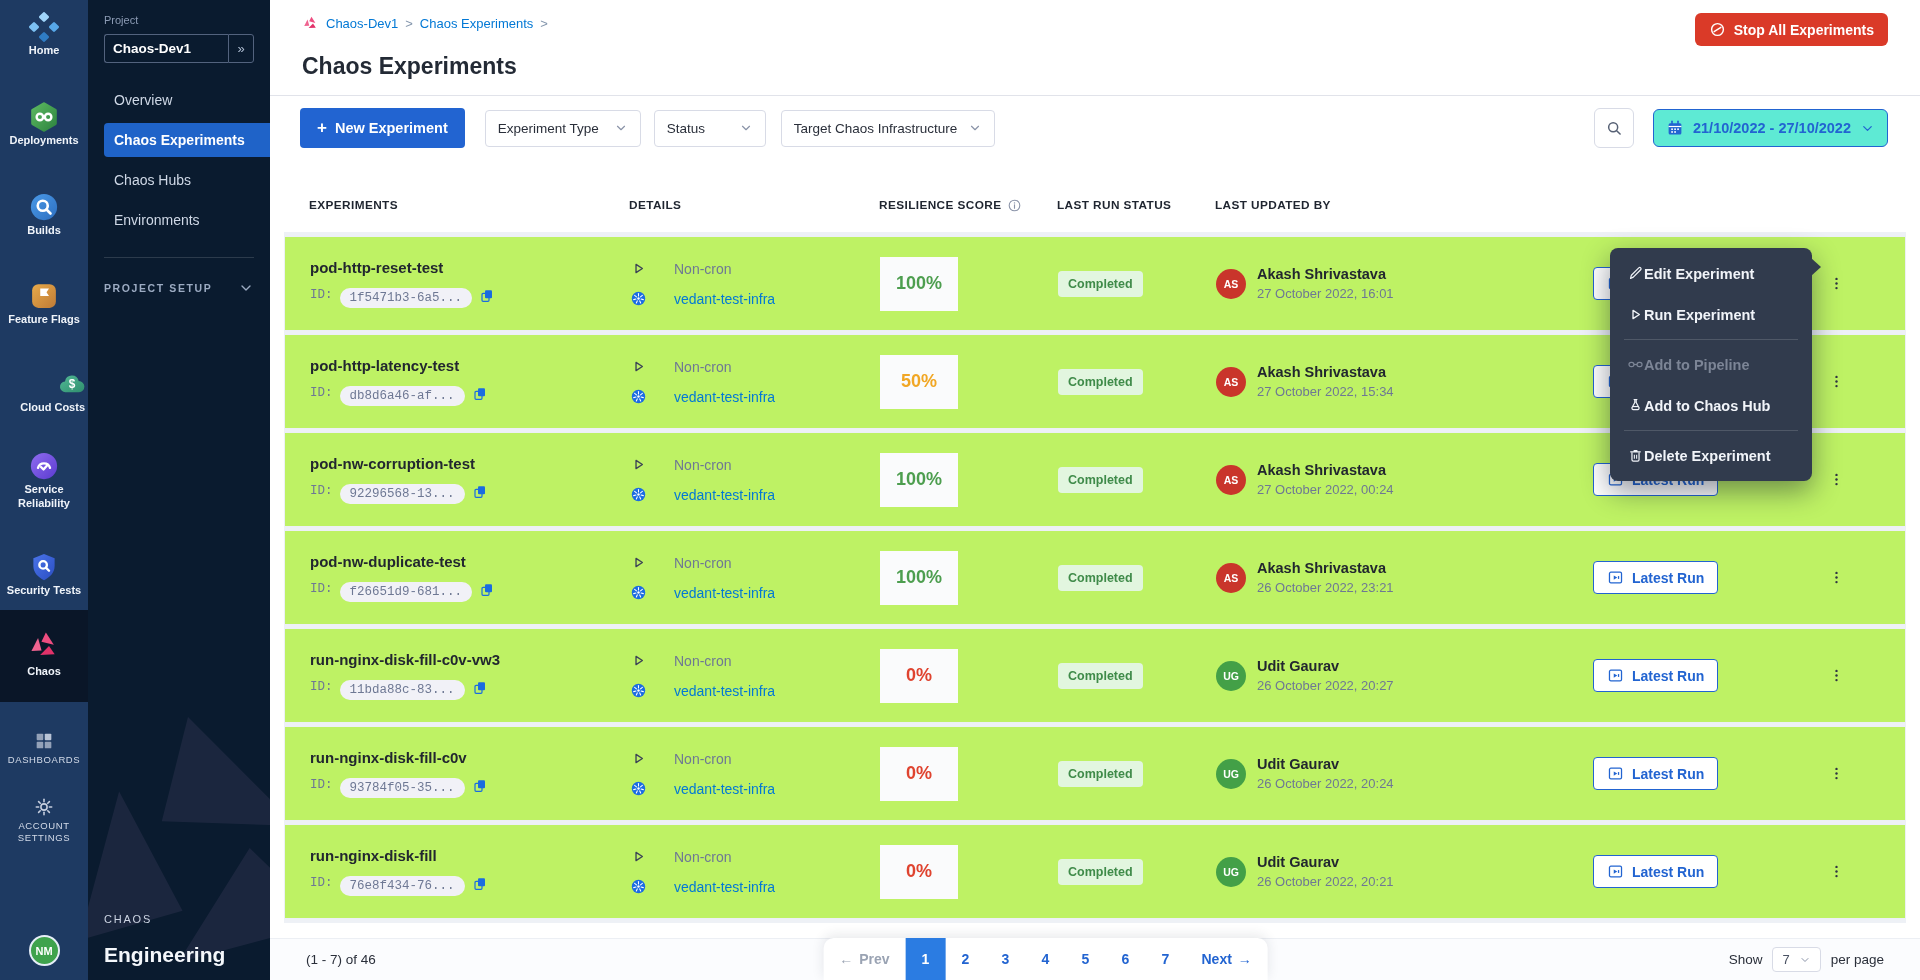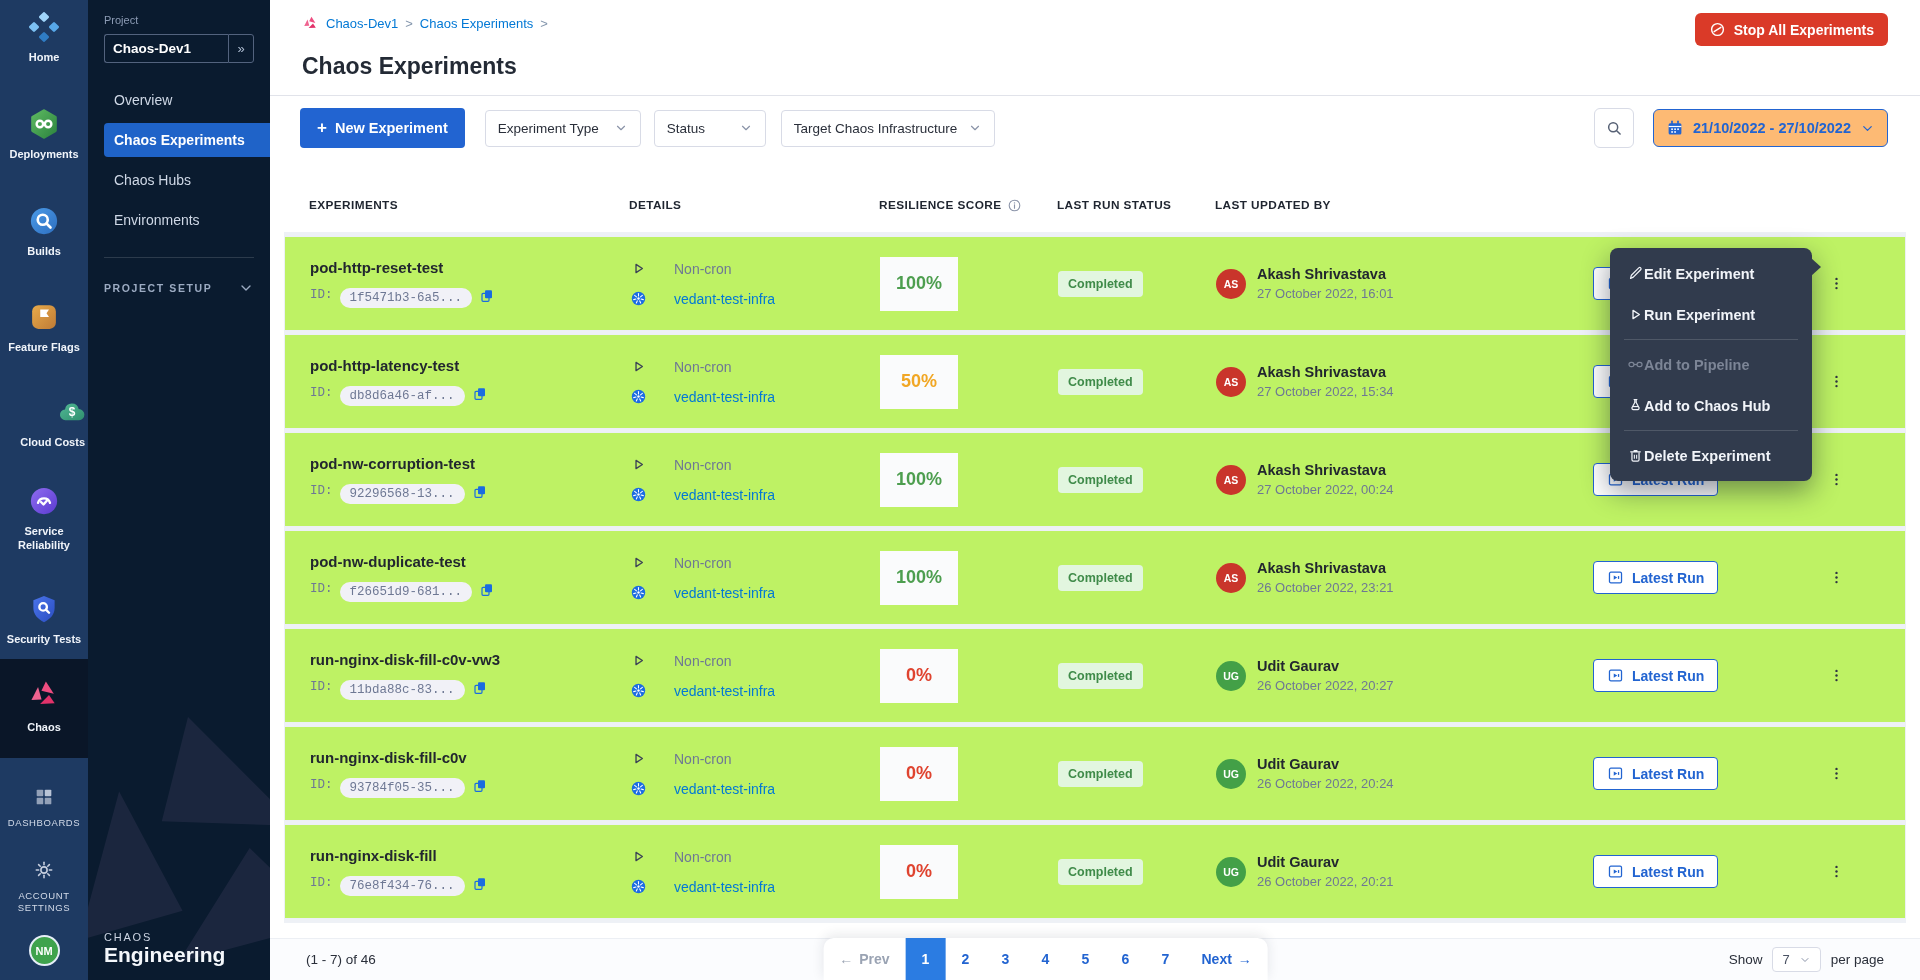--- a/index.html
+++ b/index.html
@@ -2,21 +2,21 @@
 <html><head>
 <meta charset="utf-8">
 <style>
   * { margin:0; padding:0; box-sizing:border-box; }
   html,body { width:1920px; height:980px; overflow:hidden; }
   body { font-family:"Liberation Sans","DejaVu Sans",sans-serif; color:#22272f; background:#fff; }
   .app { display:flex; width:1920px; height:980px; }
 
   
   .rail { width:88px; background:#1e3a62; display:flex; flex-direction:column; align-items:center; flex:0 0 88px; z-index:5; }
-  .rail-item { width:100%; display:flex; flex-direction:column; align-items:center; gap:9px; cursor:pointer; }
+  .rail-item { width:100%; display:flex; flex-direction:column; align-items:center; gap:2px; cursor:pointer; }
   .rail-item .lbl { font-size:11px; font-weight:700; color:#f0f4fa; text-align:center; line-height:1.25; padding:0 3px; }
   .rail-item .lbl.small { font-size:9.5px; letter-spacing:.6px; font-weight:400; color:#d3dbe9; }
   .ri-home { margin-top:12px; }
   .ri-cd { margin-top:44px; }
   .ri-ci { margin-top:44px; }
   .ri-ff { margin-top:44px; }
   .ri-ccm { margin-top:42px;align-items:flex-end; }
   .ri-srm { margin-top:36px; }
   .ri-sto { margin-top:42px; }
   .ri-chaos { margin-top:12px; background:#0a1628; padding:19px 0 23px; }
@@ -31,41 +31,41 @@
   .proj-input { flex:1; min-width:0; background:transparent; border:1px solid #53637e; border-right:none; border-radius:3px 0 0 3px; color:#fff; font-weight:700; font-size:13.5px; padding:0 8px; font-family:inherit; }
   .proj-expand { width:26px; border:1px solid #53637e; border-radius:0 3px 3px 0; background:transparent; color:#aebdd2; font-size:13px; cursor:pointer; display:flex; align-items:center; justify-content:center; }
   .panel-nav { margin-top:20px; display:flex; flex-direction:column; gap:6px; position:relative; z-index:2; }
   .pnav-item { height:34px; display:flex; align-items:center; padding:0 10px; font-size:14px; color:#cfd8e6; cursor:pointer; border-radius:4px; }
   .pnav-item.active { background:#1f63c8; color:#fff; font-weight:700; margin-right:-16px; border-radius:4px 0 0 4px; }
   .panel-div { border-top:1px solid rgba(255,255,255,.14); margin-top:20px; }
   .proj-setup { margin-top:22px; display:flex; align-items:center; justify-content:space-between; cursor:pointer; position:relative; z-index:2; }
   .proj-setup .t { font-size:10.5px; letter-spacing:1.6px; color:#9cabc2; font-weight:700; }
   .brand { position:absolute; left:16px; bottom:13px; z-index:2; }
   .brand .b1 { font-size:11px; letter-spacing:1.8px; color:#cdd5e3; }
-  .brand .b2 { font-size:21px; font-weight:700; color:#f4f7fb; margin-top:0; }
+  .brand .b2 { font-size:21px; font-weight:700; color:#f4f7fb; margin-top:18px; }
   .watermark { position:absolute; left:-70px; bottom:-60px; opacity:.18; z-index:1; transform:rotate(-12deg); }
 
   
   .content { flex:1; background:#fff; position:relative; display:flex; flex-direction:column; }
   .crumbbar { display:flex; justify-content:space-between; align-items:flex-start; padding:13px 32px 0; }
   .crumbs { display:flex; align-items:center; gap:7px; font-size:13px; padding-top:2px; }
   .crumbs a { color:#0278d5; text-decoration:none; cursor:pointer; }
   .crumbs .sep { color:#8496ad; }
   .btn-stop { display:flex; align-items:center; gap:8px; background:#da3a28; color:#fff; font-weight:700; font-size:14px; border:none; border-radius:6px; padding:8px 14px; cursor:pointer; }
   .page-title { padding:7px 32px 0; font-size:23px; font-weight:700; color:#232a35; }
   .head-div { border-bottom:1px solid #e1e3ea; margin-top:15px; }
   .toolbar { display:flex; align-items:center; padding:12px 30px 0; gap:19px; }
   .btn-new { background:#2264d1; color:#fff; font-weight:700; font-size:14.5px; border:none; border-radius:4px; padding:10px 17px; display:flex; gap:8px; align-items:center; cursor:pointer; }
   .select { border:1px solid #d8dbe6; border-radius:4px; background:#fff; height:37px; display:flex; align-items:center; justify-content:space-between; padding:0 12px; font-size:13.5px; color:#2a2f3a; cursor:pointer; gap:10px; }
   .sel-et { width:156px; margin-left:1px; }
   .sel-st { width:112px; margin-left:-6px; }
   .sel-tci { width:214px; margin-left:-4px; }
   .tb-spacer { flex:1; }
   .btn-search { width:40px; height:40px; border:1px solid #d8dbe6; border-radius:6px; background:#fff; display:flex; align-items:center; justify-content:center; cursor:pointer; }
-  .btn-date { border:1.5px solid #2264d1; color:#2264d1; background:#fdba74; border-radius:6px; height:38px; display:flex; align-items:center; gap:9px; padding:0 12px; font-weight:700; font-size:14.5px; cursor:pointer; margin-right:2px; }
+  .btn-date { border:1.5px solid #2264d1; color:#2264d1; background:#5eead4; border-radius:6px; height:38px; display:flex; align-items:center; gap:9px; padding:0 12px; font-weight:700; font-size:14.5px; cursor:pointer; margin-right:2px; }
 
   
   .table { margin:30px 14px 0; }
   .thead, .trow { display:grid; grid-template-columns:345px 250px 178px 158px 377px 150px 1fr; align-items:center; }
   .thead { height:54px; font-size:11.8px; font-weight:700; letter-spacing:.4px; color:#1f2530; }
   .th1 { padding-left:25px; }
   .th-score { display:flex; align-items:center; gap:6px; }
   .tbody { background:#eef1f6; padding:1px 0; }
   .trow { height:95px; margin:3px 0; background:#bef264; border:1px solid #edf0f6; position:relative; }
   .c-name { padding-left:25px; display:flex; flex-direction:column; gap:12px; }

